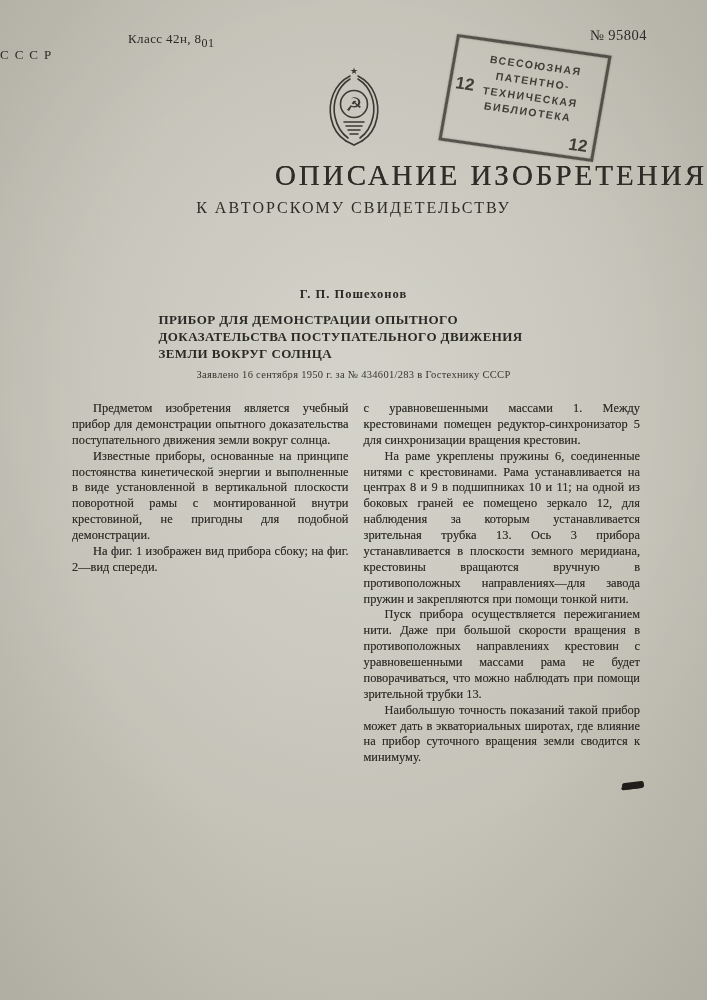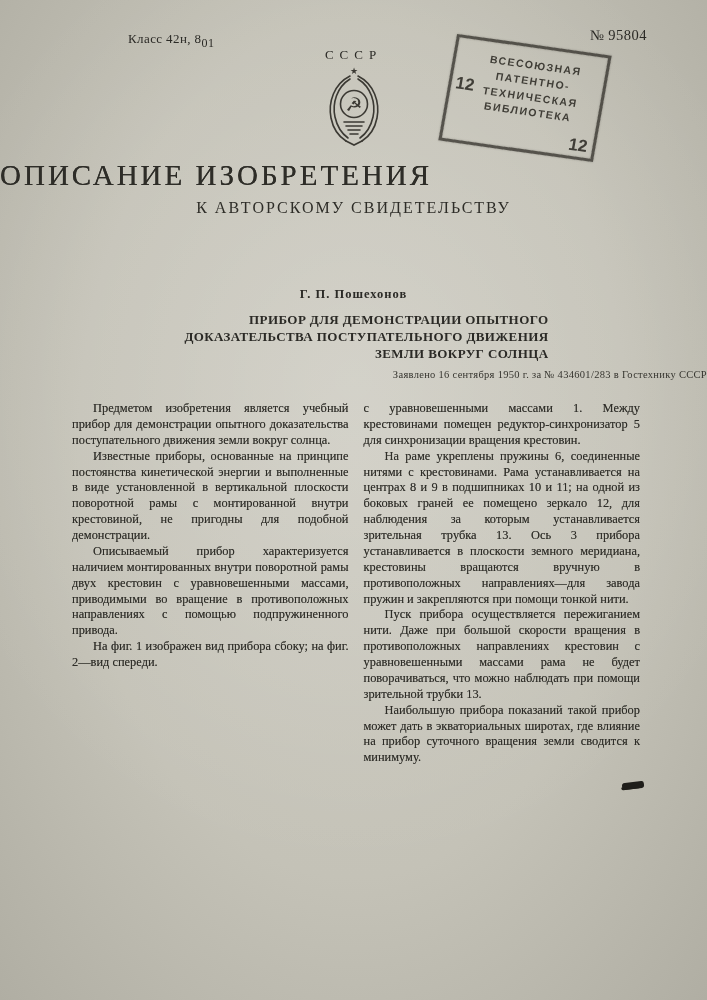--- a/index.html
+++ b/index.html
@@ -13,21 +13,21 @@
     background:
       radial-gradient(ellipse 90% 70% at 50% 38%, rgba(255,255,252,0.18), rgba(0,0,0,0) 70%),
       radial-gradient(ellipse at 50% 45%, #cbc9bf 0%, #c4c2b7 55%, #b0aea3 100%);
     color: #2b2a26;
   }
   .abs { position: absolute; }
 
   .class-label { top: 31px; left: 128px; font-size: 13px; letter-spacing: 0.4px; }
   .class-label sub { font-size: 12px; }
   .doc-number  { top: 27px; right: 60px; font-size: 14.5px; font-weight: normal; letter-spacing: 0.5px; }
-  .country     { top: 47px; left: 0; width: 100%; text-align: center;
+  .country     { top: 47px; left: 0; width: 100%; text-align: left;
                  font-size: 13px; letter-spacing: 6px; }
 
   .emblem { top: 64px; left: 50%; transform: translateX(-50%); }
 
   .stamp {
     top: 44px; left: 447px; width: 150px; height: 102px;
     border: 3px solid rgba(40,38,32,0.72);
     transform: rotate(8deg) skewX(-2deg);
     font-family: "Liberation Sans", sans-serif;
     color: rgba(40,38,32,0.85);
@@ -36,39 +36,39 @@
   .stamp-lines {
     position: absolute; left: 16px; right: 6px; top: 10px;
     text-align: center; font-weight: bold; font-size: 10.5px;
     line-height: 1.5; letter-spacing: 1.5px;
   }
   .stamp-num { position: absolute; font-size: 17px; font-weight: bold; }
   .stamp-num-left  { left: 4px; top: 36px; }
   .stamp-num-right { right: 5px; bottom: 1px; }
 
   .main-title {
-    top: 159px; left: 0; width: 100%; text-align: left;
+    top: 159px; left: 0; width: 100%; text-align: right;
     font-size: 29px; letter-spacing: 3px; font-weight: 400;
     color: #2e2d28; text-shadow: 0 0 0.5px #2e2d28;
   }
   .subtitle {
     top: 199px; left: 0; width: 100%; text-align: center;
     font-size: 16px; letter-spacing: 2px; color: #2e2d28;
   }
   .author {
     top: 287px; left: 0; width: 100%; text-align: center;
     font-size: 12.5px; font-weight: bold; letter-spacing: 1px;
   }
   .invention-title {
     top: 312px; left: 50%; transform: translateX(-50%); width: 390px;
-    text-align: right; font-size: 13px; font-weight: bold;
+    text-align: left; font-size: 13px; font-weight: bold;
     line-height: 1.3; letter-spacing: 0.4px;
   }
   .filing {
-    top: 369px; left: 0; width: 100%; text-align: right;
+    top: 369px; left: 0; width: 100%; text-align: center;
     font-size: 10.5px; letter-spacing: 0.3px; color: #36352f;
   }
 
   .body-cols {
     top: 401px; left: 72px; right: 67px;
     display: flex; gap: 15px;
   }
   .col { flex: 1; font-size: 12.4px; line-height: 1.28; text-align: justify;
          color: #2e2d28; text-shadow: 0 0 0.4px rgba(46,45,40,0.55); }
   .col p { margin: 0; text-indent: 1.7em; }
@@ -125,26 +125,25 @@
   <div class="abs author">Г. П. Пошехонов</div>
 
   <div class="abs invention-title">ПРИБОР ДЛЯ ДЕМОНСТРАЦИИ ОПЫТНОГО ДОКАЗАТЕЛЬСТВА ПОСТУПАТЕЛЬНОГО ДВИЖЕНИЯ ЗЕМЛИ ВОКРУГ СОЛНЦА</div>
 
   <div class="abs filing">Заявлено 16 сентября 1950 г. за № 434601/283 в Гостехнику СССР</div>
 
   <div class="abs body-cols">
     <div class="col">
       <p>Предметом изобретения является учебный прибор для демонстрации опытного доказательства поступательного движения земли вокруг солнца.</p>
       <p>Известные приборы, основанные на принципе постоянства кинетической энергии и выполненные в виде установленной в вертикальной плоскости поворотной рамы с монтированной внутри крестовиной, не пригодны для подобной демонстрации.</p>
-      <p>Описываемый прибор характеризуется наличием монтированных внутри поворотной рамы двух крестовин с уравновешенными массами, приводимыми во вращение в противоположных направлениях с помощью подпружиненного привода.</p>
       <p>На фиг. 1 изображен вид прибора сбоку; на фиг. 2—вид спереди.</p>
     </div>
     <div class="col">
       <p class="no-indent">с уравновешенными массами 1. Между крестовинами помещен редуктор-синхронизатор 5 для синхронизации вращения крестовин.</p>
       <p>На раме укреплены пружины 6, соединенные нитями с крестовинами. Рама устанавливается на центрах 8 и 9 в подшипниках 10 и 11; на одной из боковых граней ее помещено зеркало 12, для наблюдения за которым устанавливается зрительная трубка 13. Ось 3 прибора устанавливается в плоскости земного меридиана, крестовины вращаются вручную в противоположных направлениях—для завода пружин и закрепляются при помощи тонкой нити.</p>
       <p>Пуск прибора осуществляется пережиганием нити. Даже при большой скорости вращения в противоположных направлениях крестовин с уравновешенными массами рама не будет поворачиваться, что можно наблюдать при помощи зрительной трубки 13.</p>
-      <p>Наибольшую прибора показаний такой прибор может дать в экваториальных широтах, где влияние на прибор суточного вращения земли сводится к минимуму.</p>
+      <p>Наибольшую точность показаний такой прибор может дать в экваториальных широтах, где влияние на прибор суточного вращения земли сводится к минимуму.</p>
     </div>
   </div>
 
   <div class="abs smudge"></div>
 
 </div>
 
 </body></html>

